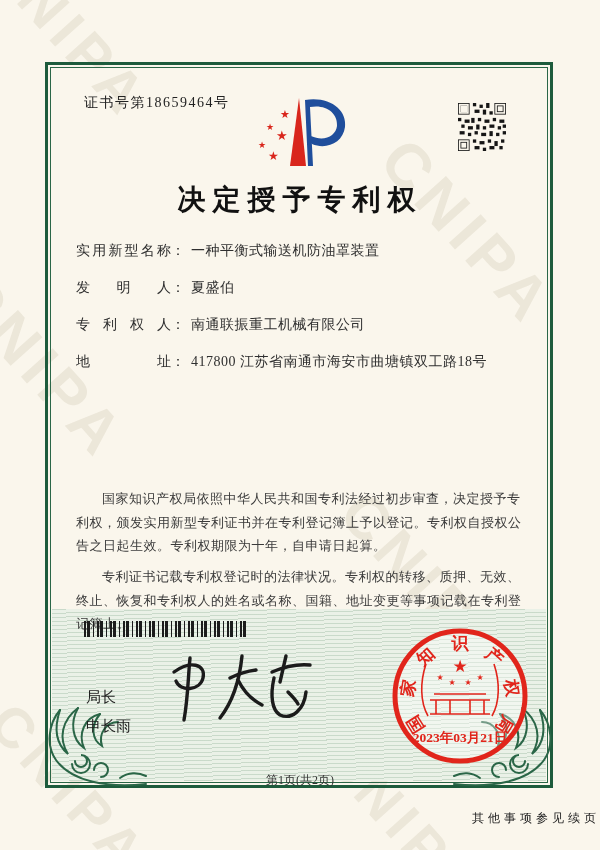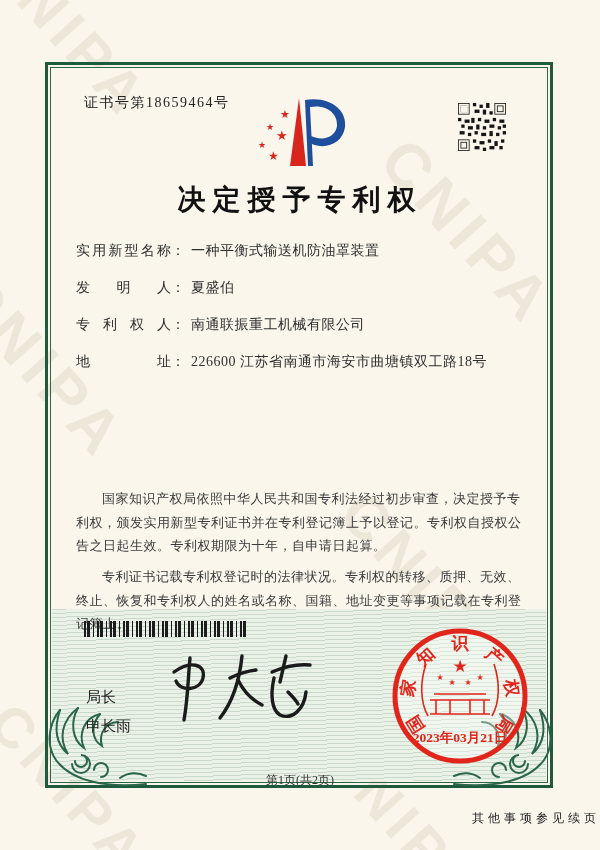--- a/index.html
+++ b/index.html
@@ -177,21 +177,21 @@
   <div class="field-row">
     <span class="flabel">实用新型名称</span><span class="fcolon">：</span><span class="fvalue">一种平衡式输送机防油罩装置</span>
   </div>
   <div class="field-row">
     <span class="flabel">发明人</span><span class="fcolon">：</span><span class="fvalue">夏盛伯</span>
   </div>
   <div class="field-row">
     <span class="flabel">专利权人</span><span class="fcolon">：</span><span class="fvalue">南通联振重工机械有限公司</span>
   </div>
   <div class="field-row">
-    <span class="flabel">地址</span><span class="fcolon">：</span><span class="fvalue">226600 江苏省南通市海安市曲塘镇双工路18号</span>
+    <span class="flabel">地址</span><span class="fcolon">：</span><span class="fvalue">417800 江苏省南通市海安市曲塘镇双工路18号</span>
   </div>
 </div>
 
 <div class="notices">
   <p>国家知识产权局依照中华人民共和国专利法经过初步审查，决定授予专利权，颁发实用新型专利证书并在专利登记簿上予以登记。专利权自授权公告之日起生效。专利权期限为十年，自申请日起算。</p>
   <p>专利证书记载专利权登记时的法律状况。专利权的转移、质押、无效、终止、恢复和专利权人的姓名或名称、国籍、地址变更等事项记载在专利登记簿上。</p>
 </div>
 
 <div class="barcode"></div>
 

